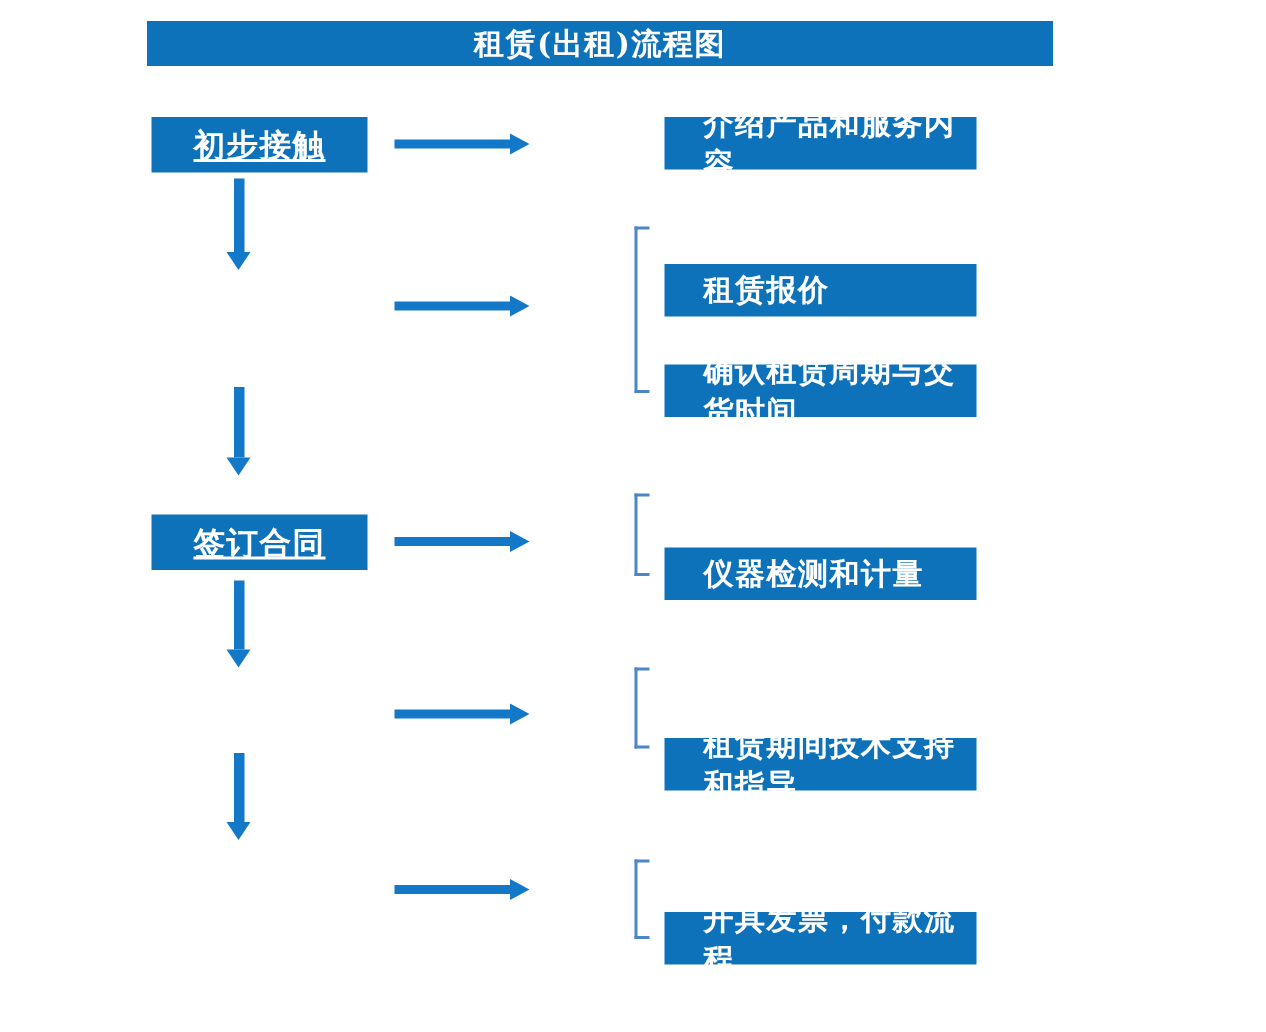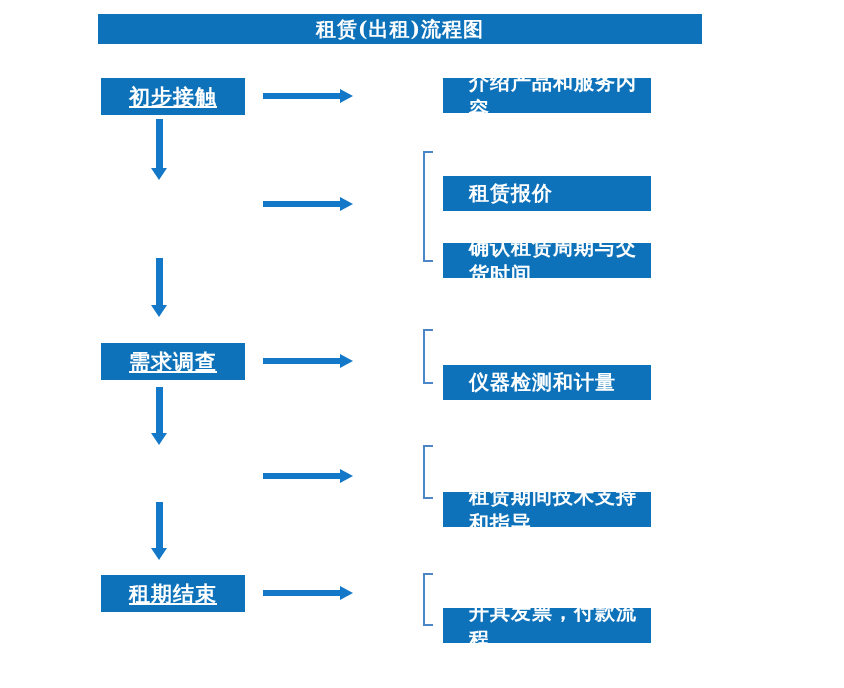--- a/index.html
+++ b/index.html
@@ -81,22 +81,21 @@
   }
 </style>
 </head>
 <body>
 
 <div class="canvas">
 
   <div class="title">租赁(出租)流程图</div>
 
   <div class="lbox" style="top:78px">初步接触</div>
-  <div class="lbox" style="top:343px">需求调查</div>
-  <div class="lbox" style="top:575px">租期结束</div>
+  <div class="lbox" style="top:343px">签订合同</div>
 
   <div class="varrow-shaft" style="top:119px;height:49px"></div>
   <div class="varrow-head" style="top:168px"></div>
 
   <div class="varrow-shaft" style="top:258px;height:47px"></div>
   <div class="varrow-head" style="top:305px"></div>
 
   <div class="varrow-shaft" style="top:387px;height:46px"></div>
   <div class="varrow-head" style="top:433px"></div>
 

